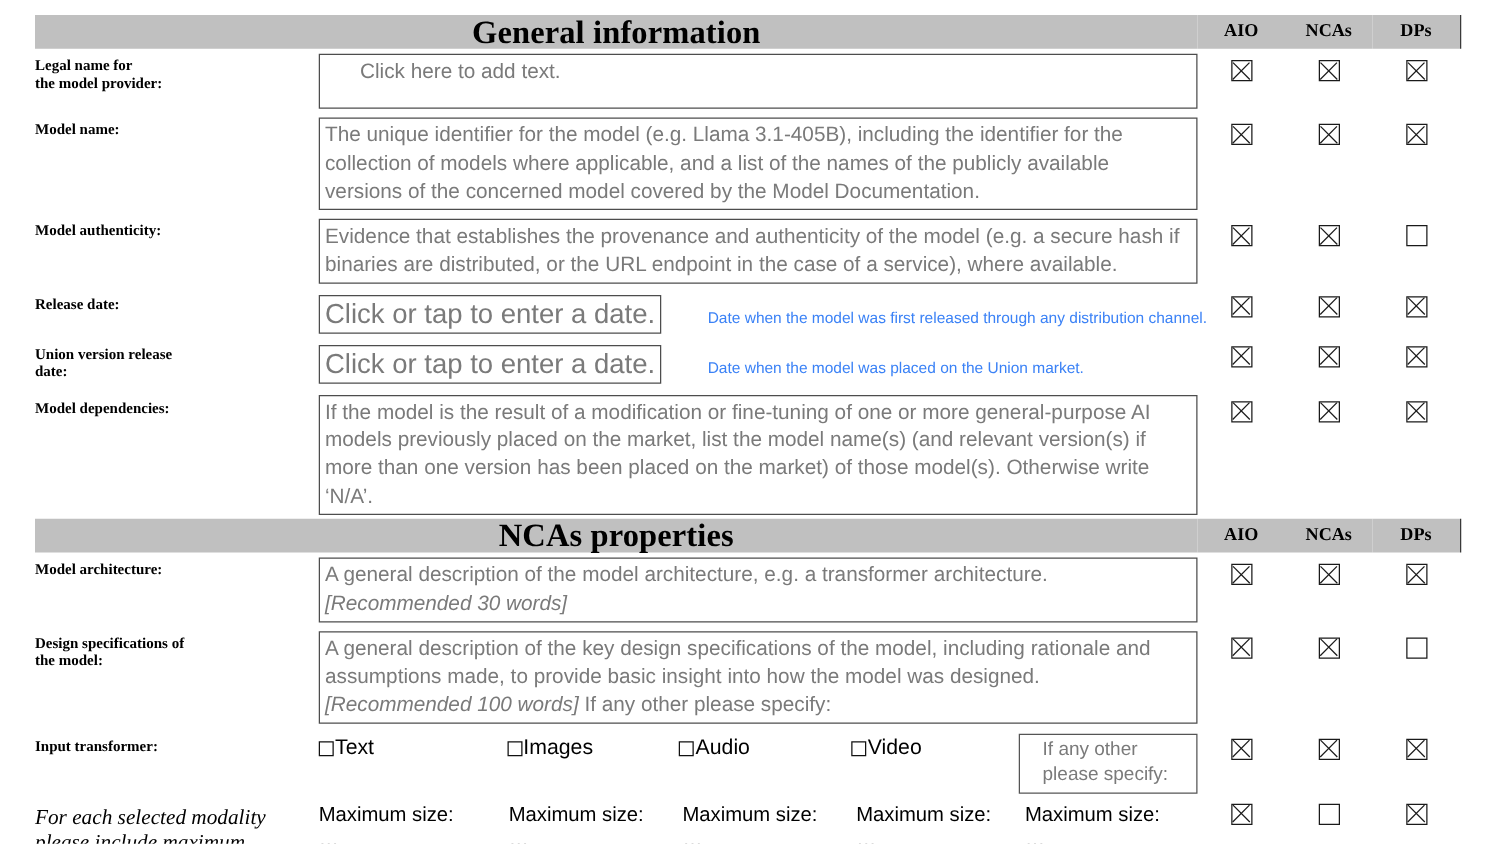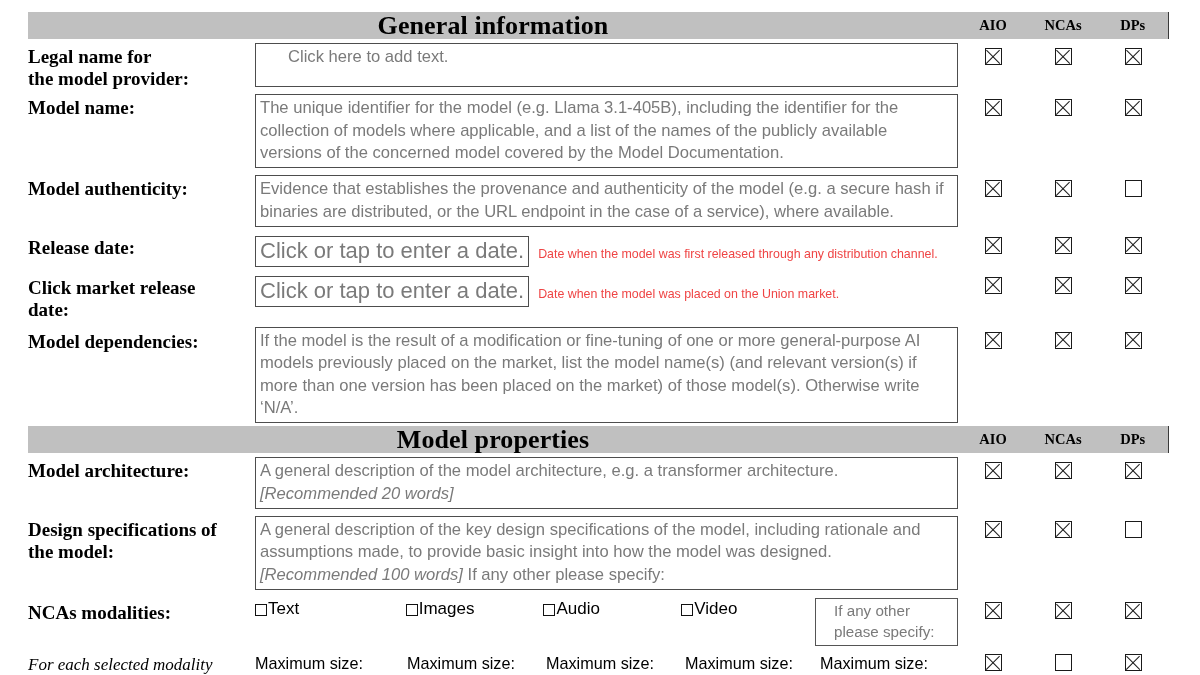--- a/index.html
+++ b/index.html
@@ -63,21 +63,21 @@
     font-weight: bold;
     font-size: 14.5px;
     vertical-align: middle !important;
   }
   .band-col.last { border-right: 1.2px solid #3a3a3a; }
   .band-col.noleft { border-left: none; }
 
   
   .lbl {
     font-weight: bold;
-    font-size: 19px;
+    font-size: 12px;
     line-height: 1.16;
     padding-top: 7px !important;
     padding-right: 6px !important;
     white-space: pre-line;
     font-family: Liberation Serif, serif;
   }
   .lbl-italic {
     font-weight: normal;
     font-style: italic;
     font-size: 17px;
@@ -114,22 +114,23 @@
     color: #7a7a7a;
     font-family: "Liberation Sans", "DejaVu Sans", sans-serif;
     font-size: 22px;
     line-height: 1.18;
     padding: 1px 4px 2px 4px;
     white-space: nowrap;
   }
   .date-note {
     font-family: "Liberation Sans", "DejaVu Sans", sans-serif;
     font-size: 12.4px;
-    color: #ef4444;
+    color: #3b82f6;
     white-space: nowrap;
+    margin-left: 28px;
   }
 
   
   .mod-row {
     display: flex;
     align-items: flex-start;
   }
   .mod-item {
     font-family: "Liberation Sans", "DejaVu Sans", sans-serif;
     font-size: 17px;
@@ -266,21 +267,21 @@
         <span class="date-box">Click or tap to enter a date.</span>
         <span class="date-note">Date when the model was first released through any distribution channel.</span>
       </div>
     </td>
     <td class="chkcell" style="padding-top:7px !important;"><span class="chk x"></span></td>
     <td class="chkcell" style="padding-top:7px !important;"><span class="chk x"></span></td>
     <td class="chkcell" style="padding-top:7px !important;"><span class="chk x"></span></td>
   </tr>
 
   <tr>
-    <td class="lbl">Click market release
+    <td class="lbl">Union version release
 date:</td>
     <td class="fieldcell" style="padding-top:6px !important;">
       <div class="date-row">
         <span class="date-box">Click or tap to enter a date.</span>
         <span class="date-note">Date when the model was placed on the Union market.</span>
       </div>
     </td>
     <td class="chkcell" style="padding-top:7px !important;"><span class="chk x"></span></td>
     <td class="chkcell" style="padding-top:7px !important;"><span class="chk x"></span></td>
     <td class="chkcell" style="padding-top:7px !important;"><span class="chk x"></span></td>
@@ -292,49 +293,49 @@
       <div class="ph-box">
         <span>If the model is the result of a modification or fine-tuning of one or more general-purpose AI models previously placed on the market, list the model name(s) (and relevant version(s) if more than one version has been placed on the market) of those model(s). Otherwise write ‘N/A’.</span>
       </div>
     </td>
     <td class="chkcell" style="padding-top:11px !important;"><span class="chk x"></span></td>
     <td class="chkcell" style="padding-top:11px !important;"><span class="chk x"></span></td>
     <td class="chkcell" style="padding-top:11px !important;"><span class="chk x"></span></td>
   </tr>
 
   <tr>
-    <td class="band-title" colspan="2">Model properties</td>
+    <td class="band-title" colspan="2">NCAs properties</td>
     <td class="band-col">AIO</td>
     <td class="band-col">NCAs</td>
     <td class="band-col last">DPs</td>
   </tr>
 
   <tr>
     <td class="lbl">Model architecture:</td>
     <td class="fieldcell">
-      <div class="ph-box"><span>A general description of the model architecture, e.g. a transformer architecture. </span><i>[Recommended 20 words]</i></div>
+      <div class="ph-box"><span>A general description of the model architecture, e.g. a transformer architecture. </span><i>[Recommended 30 words]</i></div>
     </td>
     <td class="chkcell"><span class="chk x"></span></td>
     <td class="chkcell"><span class="chk x"></span></td>
     <td class="chkcell"><span class="chk x"></span></td>
   </tr>
 
   <tr>
     <td class="lbl">Design specifications of
 the model:</td>
     <td class="fieldcell">
       <div class="ph-box"><span>A general description of the key design specifications of the model, including rationale and assumptions made, to provide basic insight into how the model was designed. </span><i>[Recommended 100 words]</i><span class="plain"> If any other please specify:</span></div>
     </td>
     <td class="chkcell"><span class="chk x"></span></td>
     <td class="chkcell"><span class="chk x"></span></td>
     <td class="chkcell"><span class="chk"></span></td>
   </tr>
 
   <tr>
-    <td class="lbl" style="padding-top:9px !important;">NCAs modalities:</td>
+    <td class="lbl" style="padding-top:9px !important;">Input transformer:</td>
     <td class="fieldcell" style="padding-top:5px !important;margin-top:28px;">
       <div class="mod-row">
         <span class="mod-item mod-w1">
           <span class="sqbox"></span>
           <span>Text</span>
         </span>
         <span class="mod-item mod-w2">
           <span class="sqbox"></span>
           <span>Images</span>
         </span>

